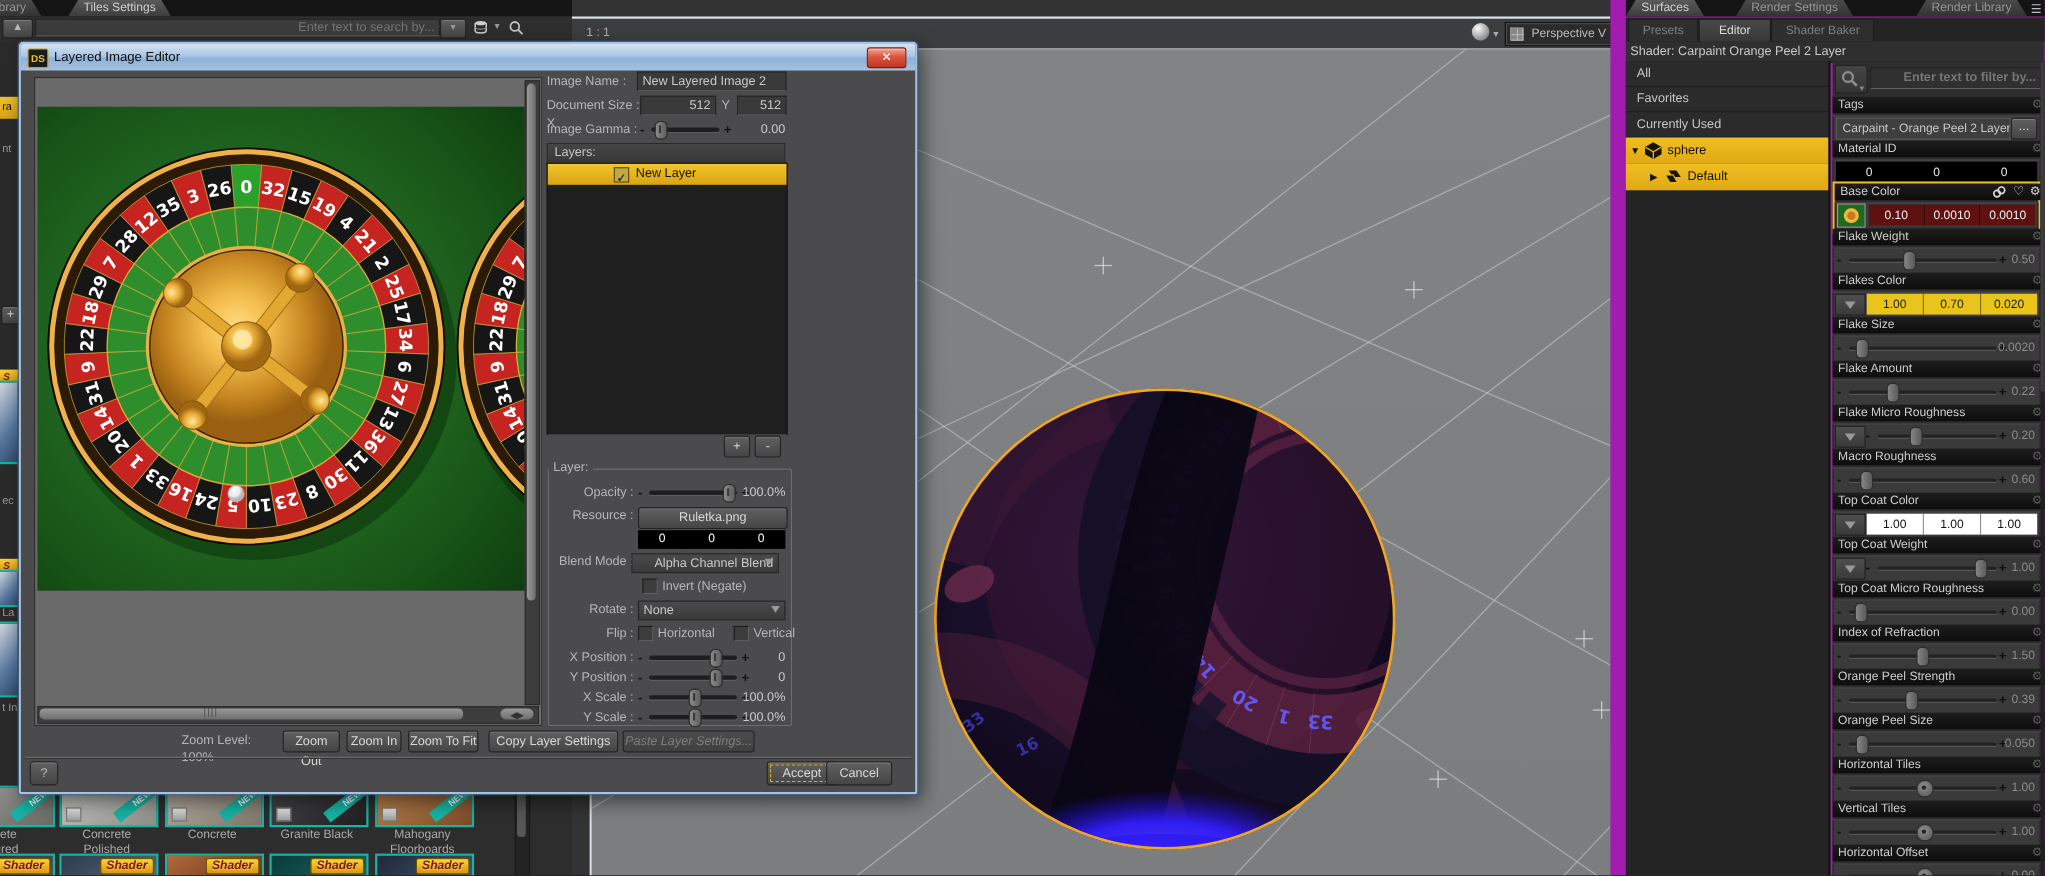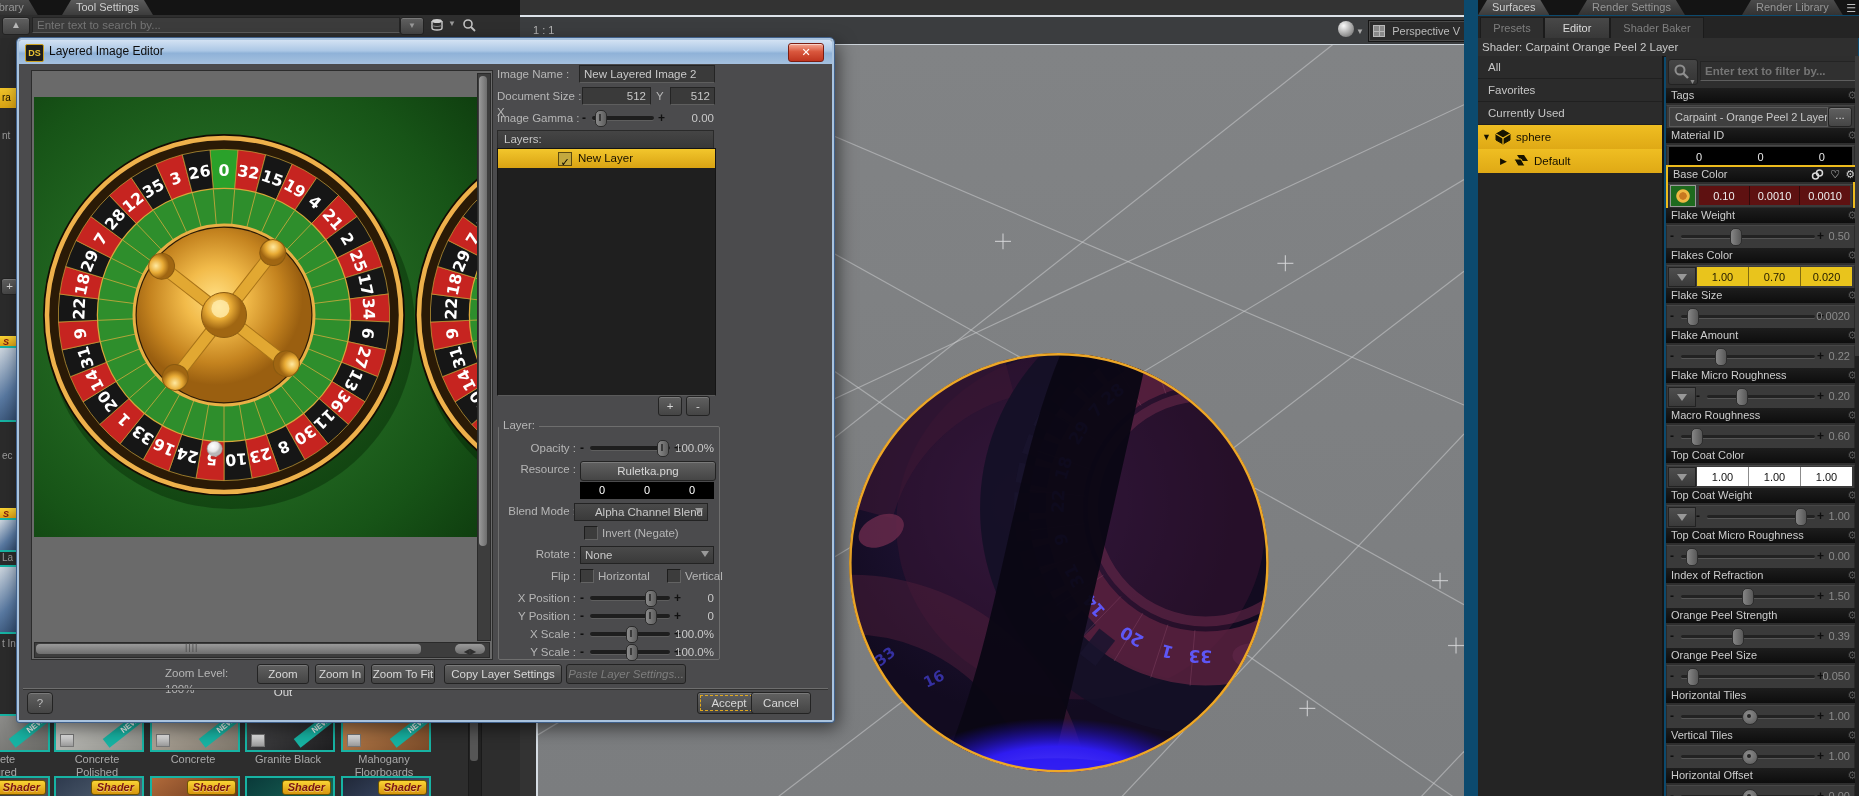--- a/index.html
+++ b/index.html
@@ -4,21 +4,21 @@
 <style>
   html,body{margin:0;padding:0;background:#1b1b1b;}
   #root{position:relative;width:1859px;height:796px;overflow:hidden;background:#2a2a2a;
         font-family:"Liberation Sans","DejaVu Sans",sans-serif;font-size:11.5px;color:#c0c0c0;-webkit-font-smoothing:antialiased;}
   .abs{position:absolute;}
   .tabrow{background:#141414;}
   .tab{height:15px;line-height:15px;text-align:center;color:#969696;font-size:11px;
        background:linear-gradient(#4a4a4a,#333);clip-path:polygon(9px 0,calc(100% - 9px) 0,100% 100%,0 100%);padding:0 14px;}
   .tab.active{background:linear-gradient(#5a5a5a,#3c3c3c);color:#cfcfcf;}
   .panelbg{background:#2d2d2d;}
-  input{outline:none;}
+  input{outline:none;text-align:right;}
   
   #dlg{left:17px;top:38px;width:813px;height:680px;z-index:50;
        background:#4b4b4d;border:2px solid #a9c3de;outline:1px solid #40608a;border-radius:4px 4px 2px 2px;
        box-shadow:4px 6px 18px rgba(0,0,0,.55);}
   #dlg-title{left:0;top:0;right:0;height:24px;border-radius:2px 2px 0 0;
        background:linear-gradient(#d3e2f3 0%,#abc7e5 45%,#8fb2d8 55%,#a5c1df 100%);color:#0d0d0d;font-size:12px;}
   .dlabel{color:#b6b6b6;height:16px;line-height:16px;}
   .dlabel.r{text-align:right;}
   .dinput{background:#3a3a3a;border:1px solid #242424;border-bottom-color:#5e5e5e;color:#c9c9c9;height:16px;line-height:16px;padding:0 4px;font-size:11.5px;}
   .dbtn{background:linear-gradient(#606060,#454545);border:1px solid #232323;border-radius:3px;color:#d8d8d8;
@@ -64,21 +64,21 @@
   .liblabel{color:#a9a9a9;font-size:11px;text-align:center;line-height:13px;}
 </style>
 </head>
 <body>
 
 <div id="root">
 
   <div class="abs panelbg" style="left:0;top:0;width:520px;height:796px;">
     <div class="abs tabrow" style="left:0;top:0;width:520px;height:15px;">
         <div class="tab" style="position: absolute; left: -30px; top: 0px;">t Library</div>
-        <div class="tab active" style="position: absolute; left: 62px; top: 0px;">Tool Settings</div>
+        <div class="tab active" style="position: absolute; left: 62px; top: 0px;">Tiles Settings</div>
       </div>
 
     <div class="abs" style="left:0;top:15px;width:520px;height:21px;background:#2e2e2e;">
       <div class="abs dbtn" style="left:2px;top:2px;width:26px;height:16px;">
         <span style="color:#b8b8b8;font-size:10px;">▲</span>
       </div>
       <input class="abs dinput" readonly="" style="left: 32px; top: 2px; width: 358px; height: 14px; background: rgb(60, 60, 60); color: rgb(138, 138, 138);" placeholder="Enter text to search by...">
       <div class="abs dbtn" style="left:400px;top:2px;width:22px;height:16px;">
         <span style="color:#999;font-size:8px;">▼</span>
       </div>
@@ -269,21 +269,21 @@
             <ellipse cx="730" cy="611" rx="18" ry="12" fill="#5c2646" opacity="0.8"></ellipse>
             <path d="M540,308 C490,430 480,580 425,715 L520,770 C560,610 600,430 625,318 Z" fill="#0a0714" opacity="0.96"></path>
             <ellipse cx="535" cy="745" rx="215" ry="95" fill="url(#blueG)"></ellipse>
             <ellipse cx="535" cy="762" rx="140" ry="48" fill="#2b18f0" opacity="0.75"></ellipse>
           </g>
           <circle cx="538" cy="518" r="209" fill="none" stroke="#eda727" stroke-width="2.5"></circle>
         </svg>
     </div>
   </div>
 
-  <div class="abs" style="left:1464px;top:0;width:395px;height:796px;background:#0c4a6e;">
+  <div class="abs" style="left:1464px;top:0;width:395px;height:796px;background:#a21caf;">
     <div class="abs tabrow" style="left:14px;top:0;width:381px;height:15px;">
         <div class="tab active" style="position: absolute; left: 0px; top: 0px;">Surfaces</div>
         <div class="tab" style="position: absolute; left: 100px; top: 0px;">Render Settings</div>
         <div class="tab" style="position: absolute; left: 264px; top: 0px;">Render Library</div>
       </div>
     <div class="abs" style="right:3px;top:2px;color:#bdbdbd;font-size:11px;">☰</div>
     <div class="abs" id="subtabs" style="left:14px;top:16px;width:381px;height:22px;background:#242424;">
         <div class="subtab" style="position: absolute; left: 2px; top: 1px; width: 62px;">Presets</div>
         <div class="subtab active" style="position: absolute; left: 66px; top: 1px; width: 64px;">Editor</div>
         <div class="subtab" style="position: absolute; left: 132px; top: 1px; width: 92px;">Shader Baker</div>

